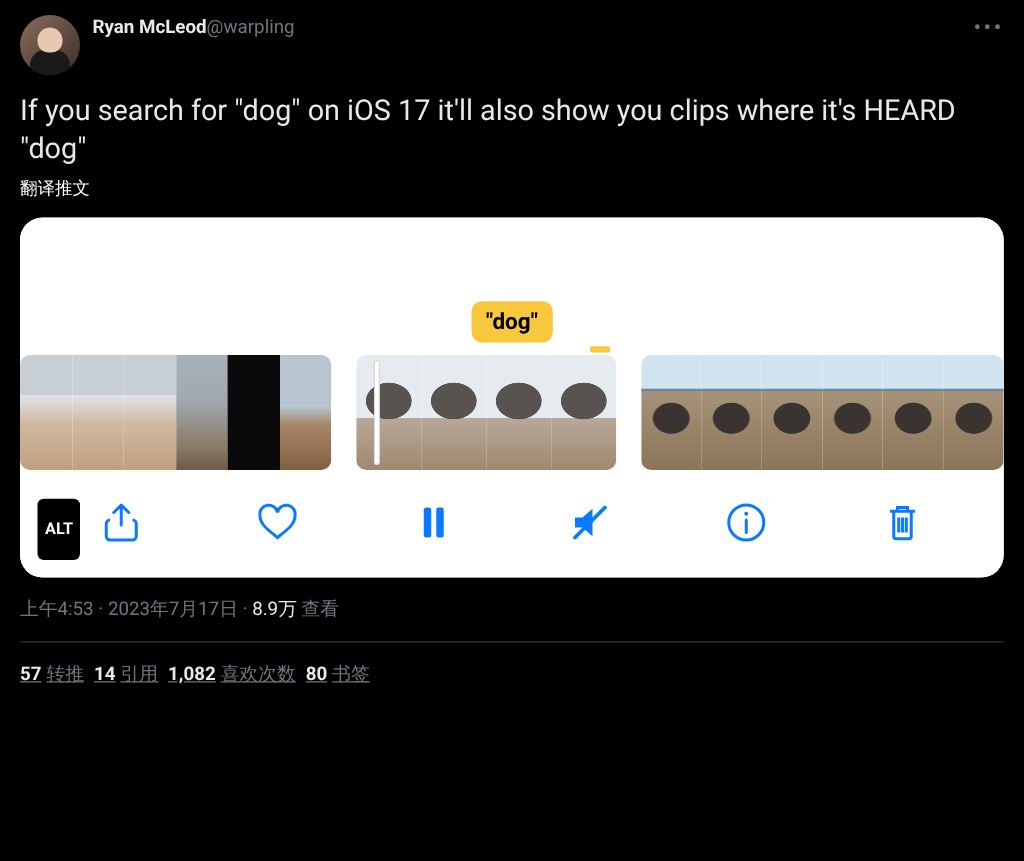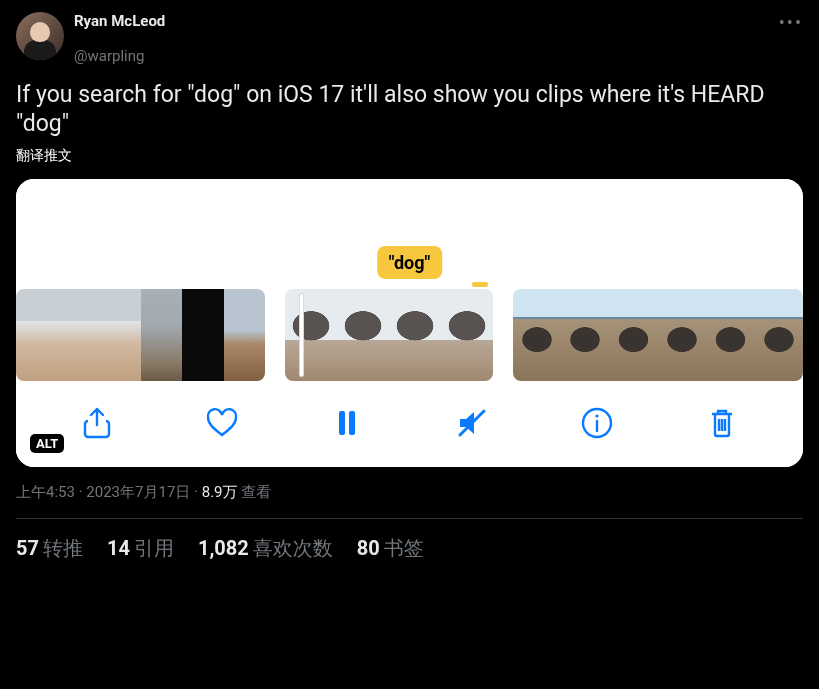--- a/index.html
+++ b/index.html
@@ -40,32 +40,32 @@
   .avatar::before {
     content: "";
     position: absolute;
     bottom: -4px; left: 8px;
     width: 32px; height: 24px;
     background: #1a1a1a;
     border-radius: 12px 12px 0 0;
   }
   .names {
     display: flex;
-    flex-direction: column;
+    flex-direction: row;
     line-height: 1.25;
+    text-align: right;
   }
   .display-name {
     font-weight: 700;
     font-size: 15px;
     color: #e7e9ea;
   }
   .handle {
     font-size: 15px;
     color: #71767b;
-    margin-top: 16px;
   }
   .more {
     position: absolute;
     right: 0;
     top: 0;
     color: #71767b;
     font-size: 18px;
     letter-spacing: 2px;
     cursor: pointer;
   }
@@ -178,42 +178,43 @@
   .toolbar svg { display: block; }
   .ios-icon { width: 36px; height: 36px; cursor: pointer; }
   .alt-badge {
     position: absolute;
     left: 14px;
     bottom: 14px;
     background: #000;
     color: #fff;
     font-size: 13px;
     font-weight: 700;
-    padding: 2px 6px;
+    padding: 17px 6px;
     border-radius: 5px;
   }
   .meta-row {
     margin-top: 16px;
     font-size: 15px;
     color: #71767b;
   }
   .meta-row .strong {
     color: #e7e9ea;
     font-weight: 400;
   }
   .divider {
     border-top: 1px solid #2f3336;
     margin-top: 16px;
   }
   .stats-row {
     display: flex;
-    gap: 24px;
+    gap: 8px;
     padding-top: 16px;
-    font-size: 20px;
+    font-size: 15px;
     color: #71767b;
+    text-decoration: underline;
   }
   .stats-row .num {
     color: #e7e9ea;
     font-weight: 700;
     margin-right: 4px;
   }
 </style>
 </head>
 <body>
 

